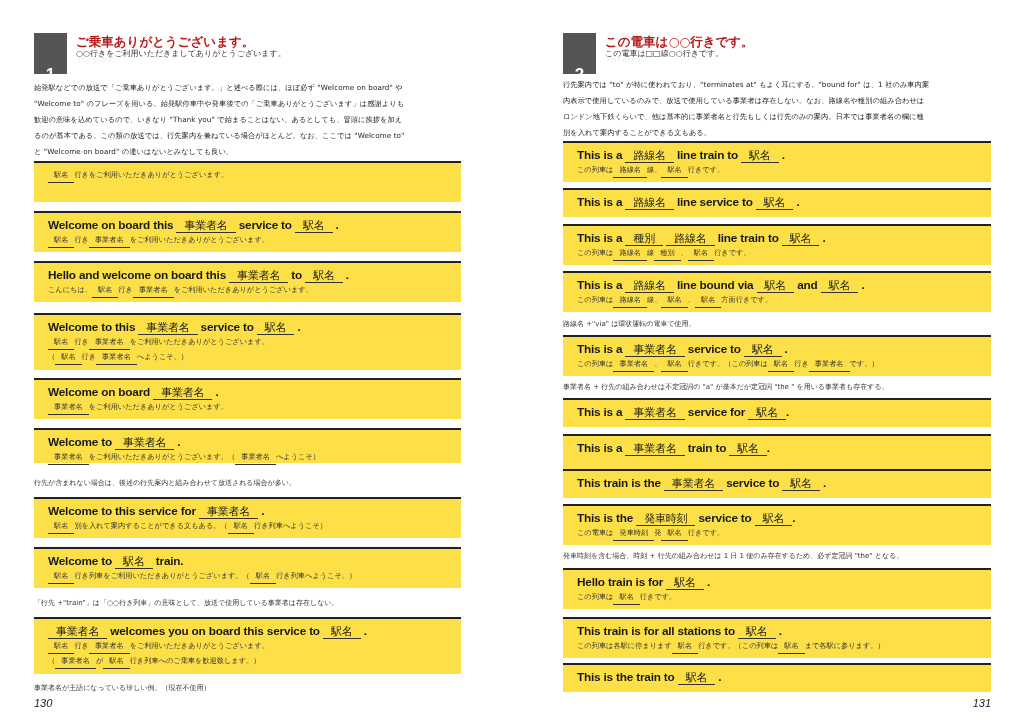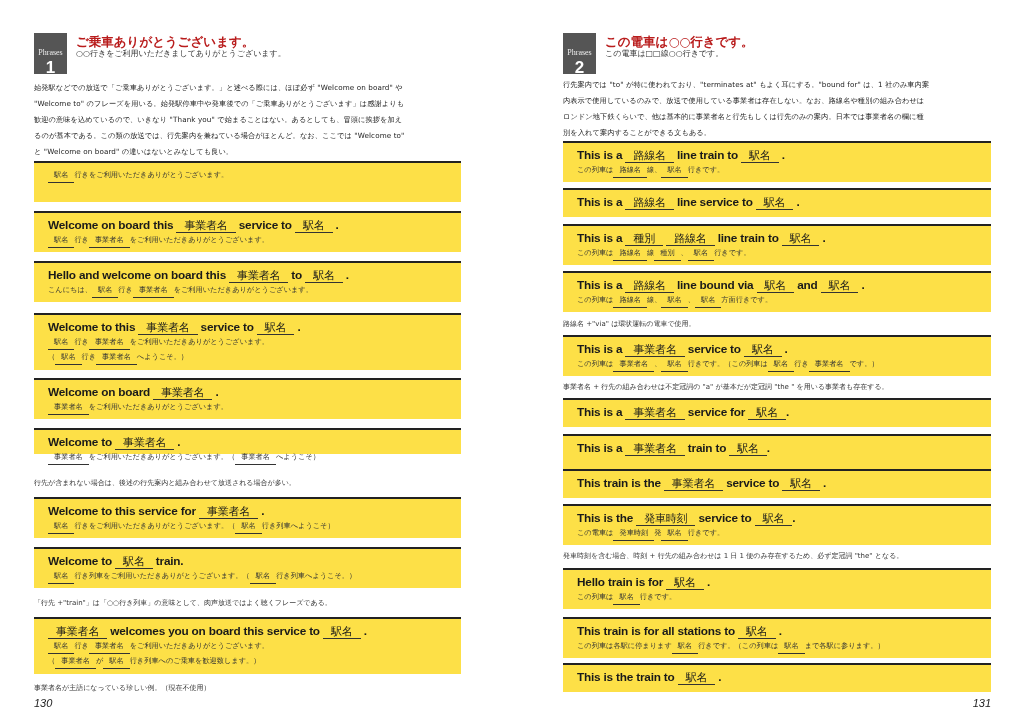--- a/index.html
+++ b/index.html
@@ -4,21 +4,21 @@
 <style>
   * { margin: 0; padding: 0; box-sizing: border-box; }
   html, body { width: 1024px; height: 726px; background: #ffffff; overflow: hidden; }
   body { font-family: "DejaVu Sans", sans-serif; color: #1a1a1a; position: relative; }
   .page { position: absolute; top: 0; height: 726px; }
   .page.left { left: 34px; width: 427px; }
   .page.right { left: 563px; width: 428px; }
 
   .header { position: absolute; top: 33px; left: 0; height: 42px; display: flex; }
   .badge { width: 33px; height: 41px; background: #555555; color: #fff; text-align: center; }
-  .badge .lbl { font-family: Liberation Serif, serif; font-size: 8px; line-height: 8px; margin-top: 16px; display: block; color: #eeeeee; }
+  .badge .lbl { font-family: Liberation Mono, monospace; font-size: 8px; line-height: 8px; margin-top: 23px; display: block; color: #eeeeee; padding-left: 44px; }
   .badge .num { font-family: "Liberation Sans", sans-serif; font-size: 17px; font-weight: bold; line-height: 22px; display: block; }
   .titles { margin-left: 9px; margin-top: 2px; }
   .title { font-size: 12.5px; font-weight: bold; line-height: 14px; color: #b91c1c; }
   .subtitle { font-size: 8px; line-height: 10px; color: #333; }
 
   .intro { position: absolute; left: 0; font-size: 7.2px; line-height: 16px; color: #222; letter-spacing: 0.1px; }
 
   .entry { position: absolute; left: 0; width: 100%; background: #fde047; border-top: 2px solid #222; padding: 5px 0 5px 14px; }
   .en { font-family: "Liberation Sans", sans-serif; font-weight: bold; font-size: 11.8px; line-height: 15px; color: #1a1a1a; white-space: nowrap; letter-spacing: -0.2px; }
   .jp { font-size: 7.2px; line-height: 14px; color: #333; white-space: nowrap; }
@@ -62,34 +62,34 @@
     </div>
   <div class="entry" style="top:313px;height:57px">
       <div class="en"><span>Welcome to this </span><span class="blank">事業者名</span><span> service to </span><span class="blank">駅名</span><span> .</span></div>
       <div class="jp"><span class="blank">駅名</span><span>行き</span><span class="blank">事業者名</span><span>をご利用いただきありがとうございます。</span></div>
       <div class="jp"><span>（</span><span class="blank">駅名</span><span>行き</span><span class="blank">事業者名</span><span>へようこそ。）</span></div>
     </div>
   <div class="entry" style="top:378px;height:41px">
       <div class="en"><span>Welcome on board </span><span class="blank">事業者名</span><span> .</span></div>
       <div class="jp"><span class="blank">事業者名</span><span>をご利用いただきありがとうございます。</span></div>
     </div>
-  <div class="entry" style="top:428px;height:26px">
+  <div class="entry" style="top:428px;height:35px">
       <div class="en"><span>Welcome to </span><span class="blank">事業者名</span><span> .</span></div>
       <div class="jp"><span class="blank">事業者名</span><span>をご利用いただきありがとうございます。（</span><span class="blank">事業者名</span><span>へようこそ）</span></div>
     </div>
   <div class="note" style="top:478px">行先が含まれない場合は、後述の行先案内と組み合わせて放送される場合が多い。</div>
   <div class="entry" style="top:497px;height:41px">
       <div class="en"><span>Welcome to this service for </span><span class="blank">事業者名</span><span> .</span></div>
-      <div class="jp"><span class="blank">駅名</span><span>行きをご利用いただきありがとうございます。（</span><span class="blank">駅名</span><span>行き列車へようこそ）</span></div>
+      <div class="jp"><span class="blank">駅名</span><span>別を入れて案内することができる文もある。（</span><span class="blank">駅名</span><span>行き列車へようこそ）</span></div>
     </div>
   <div class="entry" style="top:547px;height:41px">
       <div class="en"><span>Welcome to </span><span class="blank">駅名</span><span> train.</span></div>
       <div class="jp"><span class="blank">駅名</span><span>行き列車をご利用いただきありがとうございます。（</span><span class="blank">駅名</span><span>行き列車へようこそ。）</span></div>
     </div>
-  <div class="note" style="top:598px">「行先 +"train"」は「○○行き列車」の意味として、肉声放送ではよく聴くフレーズである。</div>
+  <div class="note" style="top:598px">「行先 +"train"」は「○○行き列車」の意味として、放送で使用している事業者は存在しない。</div>
   <div class="entry" style="top:617px;height:57px">
       <div class="en"><span class="blank">事業者名</span><span> welcomes you on board this service to </span><span class="blank">駅名</span><span> .</span></div>
       <div class="jp"><span class="blank">駅名</span><span>行き</span><span class="blank">事業者名</span><span>をご利用いただきありがとうございます。</span></div>
       <div class="jp"><span>（</span><span class="blank">事業者名</span><span>が</span><span class="blank">駅名</span><span>行き列車へのご乗車を歓迎致します。）</span></div>
     </div>
   <div class="note" style="top:683px">事業者名が主語になっている珍しい例。（現在不使用）</div>
   <div class="pagenum" style="left:0">130</div>
 </div>
 
 <div class="page right">

